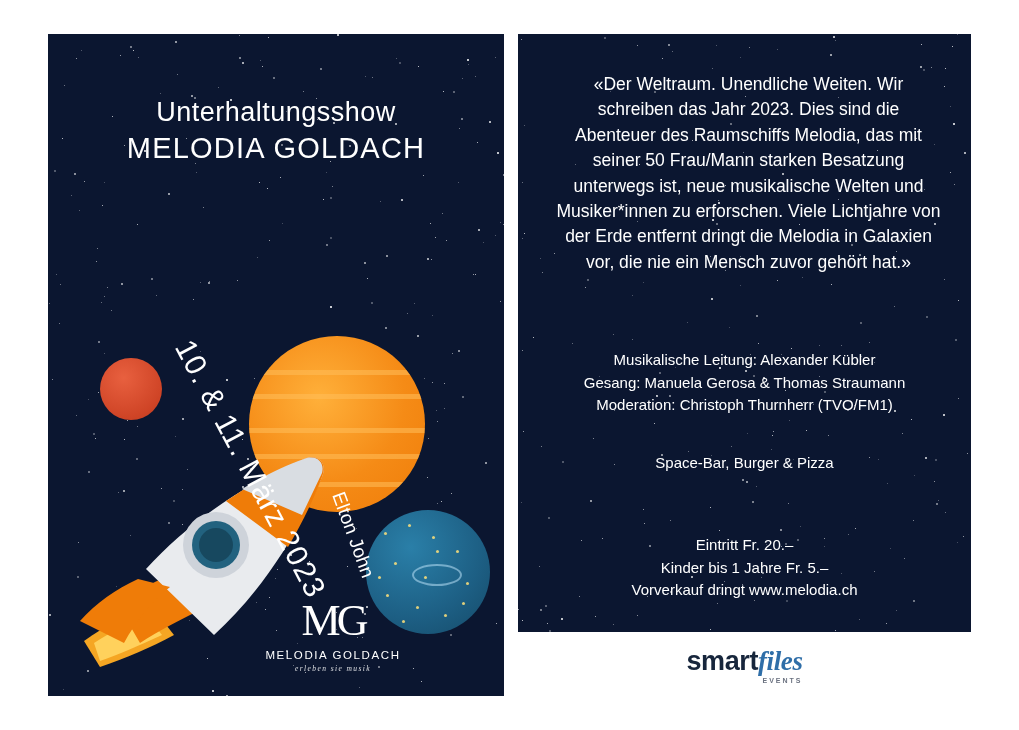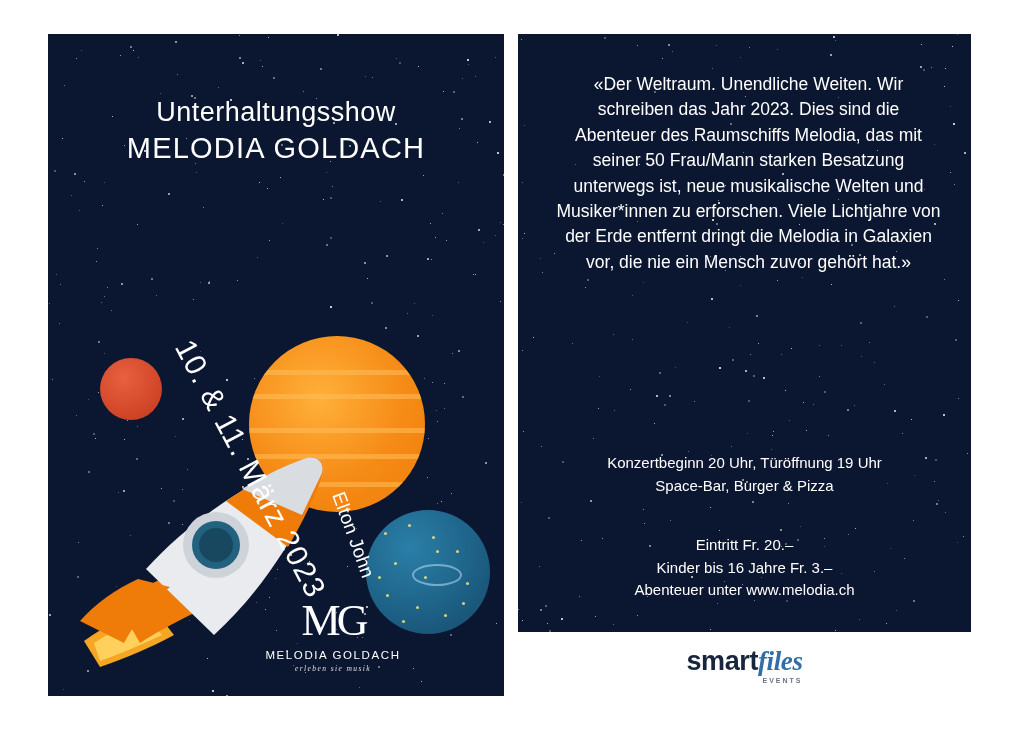--- a/index.html
+++ b/index.html
@@ -889,30 +889,34 @@
         <span class="star" style="left:67px;top:253px;width:1px;height:1px;opacity:0.74"></span>
         <span class="star" style="left:323px;top:539px;width:1px;height:1px;opacity:0.36"></span>
         <span class="star" style="left:240px;top:309px;width:1px;height:1px;opacity:0.82"></span>
         <span class="star" style="left:372px;top:514px;width:1px;height:1px;opacity:0.31"></span>
         <span class="star" style="left:255px;top:397px;width:1px;height:1px;opacity:0.74"></span>
         <span class="star" style="left:396px;top:441px;width:1px;height:1px;opacity:0.32"></span>
       </div>
 
     <div class="quote">«Der Weltraum. Unendliche Weiten. Wir schreiben das Jahr 2023. Dies sind die Abenteuer des Raumschiffs Melodia, das mit seiner 50 Frau/Mann starken Besatzung unterwegs ist, neue musikalische Welten und Musiker*innen zu erforschen. Viele Lichtjahre von der Erde entfernt dringt die Melodia in Galaxien vor, die nie ein Mensch zuvor gehört hat.»</div>
 
+    <div class="credits">
+      <div>Musikalische Leitung: Alexander Kübler</div>
+      <div>Gesang: Manuela Gerosa &amp; Thomas Straumann</div>
+      <div>Moderation: Christoph Thurnherr (TVO/FM1)</div>
+    </div>
 
     <div class="venue">
-      <div>Konzertbeginn 20 Uhr, Türöffnung 19 Uhr</div>
       <div>Space-Bar, Burger &amp; Pizza</div>
     </div>
 
     <div class="prices">
       <div>Eintritt Fr. 20.–</div>
-      <div>Kinder bis 16 Jahre Fr. 3.–</div>
-      <div>Abenteuer unter www.melodia.ch</div>
+      <div>Kinder bis 1 Jahre Fr. 5.–</div>
+      <div>Vorverkauf dringt www.melodia.ch</div>
     </div>
 
   </div>
 
   <div class="sponsors">
     <div class="smartfiles">
       <div class="sf-top">
         <span>smart</span><i>files</i>
       </div>
       <div class="sf-bot">EVENTS</div>

